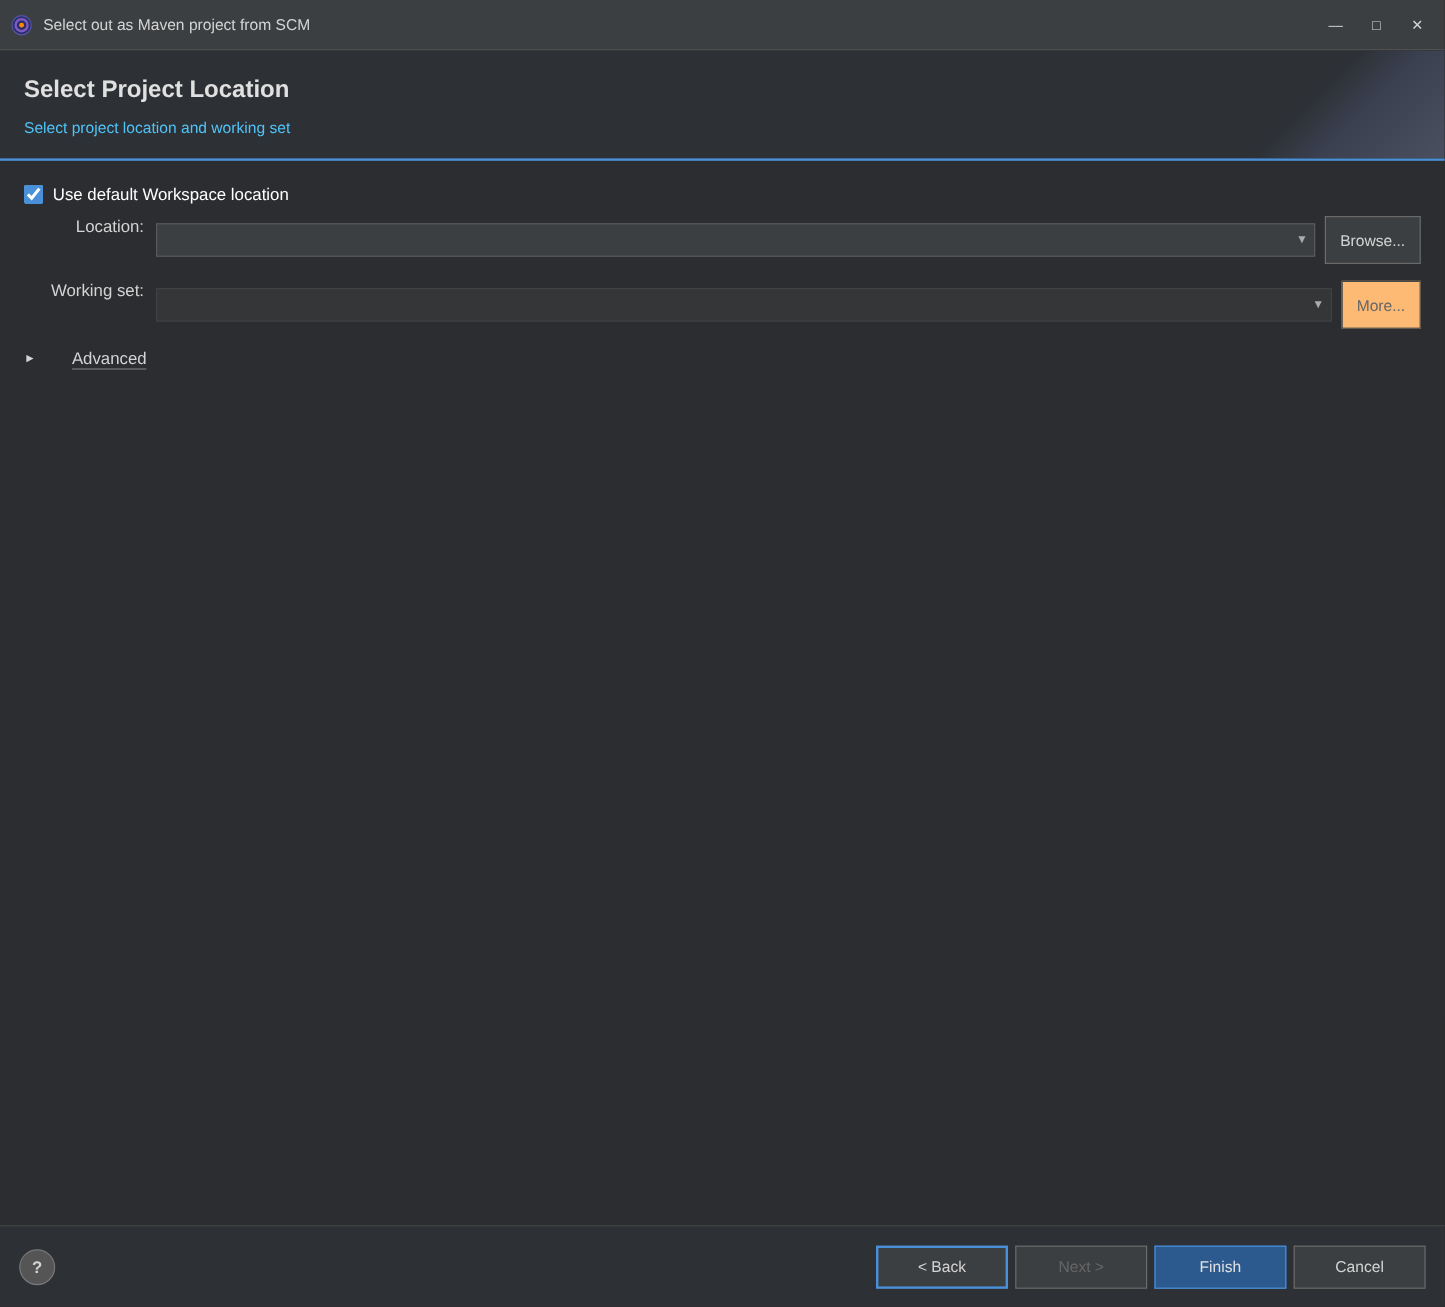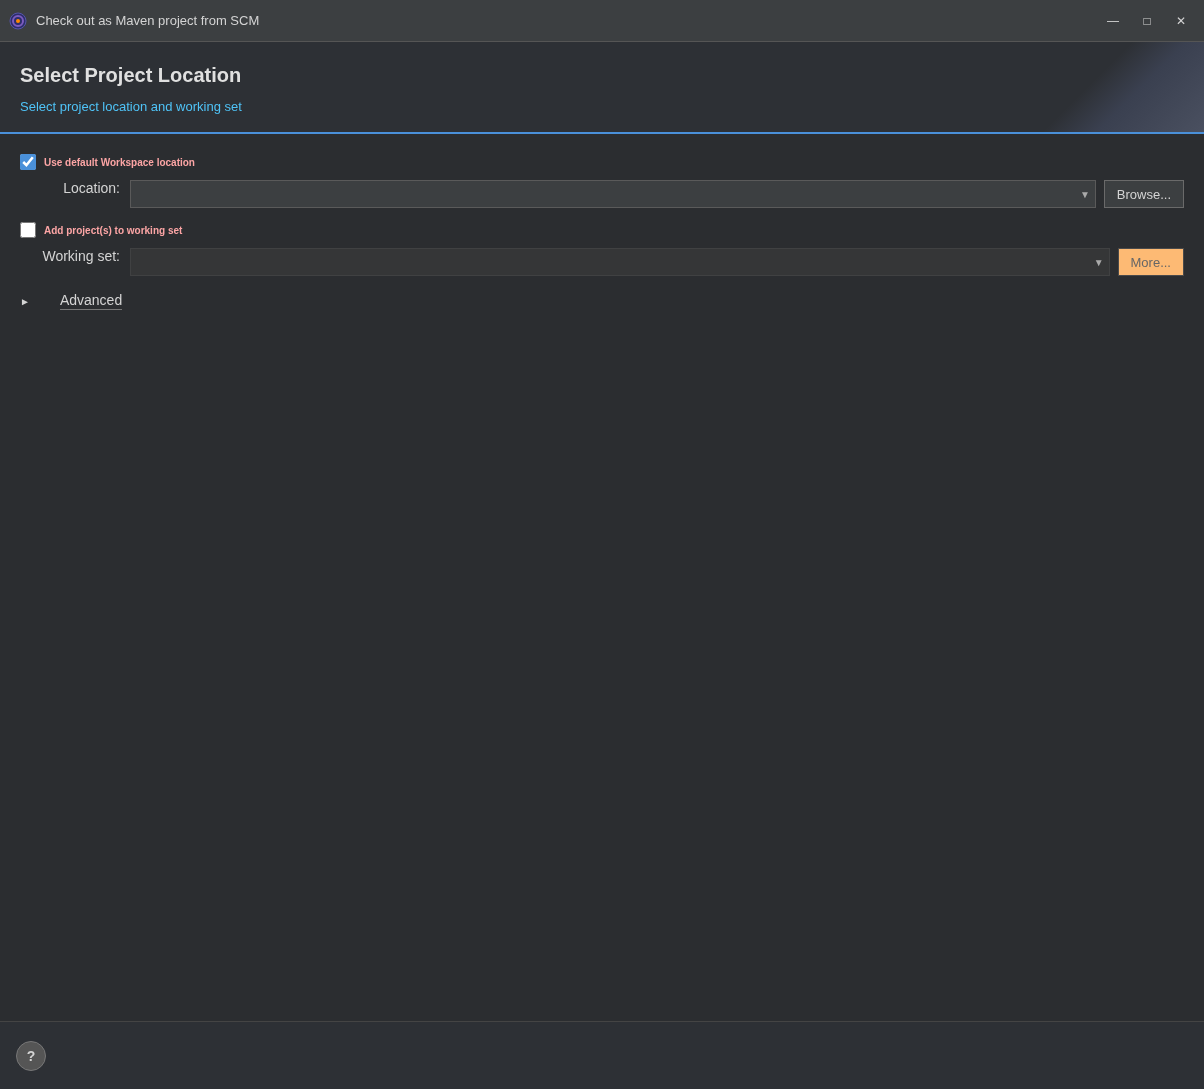--- a/index.html
+++ b/index.html
@@ -125,24 +125,23 @@
 
     .checkbox-input {
       width: 16px;
       height: 16px;
       cursor: pointer;
       accent-color: #4a90d9;
       flex-shrink: 0;
     }
 
     .checkbox-label {
-      color: #fca5a5;
-      font-size: 10px;
-      cursor: pointer;
-      font-weight: bold;
+      color: #ffffff;
+      font-size: 14px;
+      cursor: pointer;
     }
 
     .field-label {
       color: #d4d4d4;
       font-size: 14px;
       min-width: 100px;
       text-align: right;
       margin-right: 10px;
       flex-shrink: 0;
     }
@@ -196,21 +195,21 @@
       position: absolute;
       right: 6px;
       top: 50%;
       transform: translateY(-50%);
       color: #aaa;
       pointer-events: none;
       font-size: 10px;
     }
 
     .action-btn {
-      height: 28px;
+      height: 40px;
       padding: 0 12px;
       background: #3c3f41;
       border: 1px solid #6a6a6a;
       color: #d4d4d4;
       cursor: pointer;
       font-size: 13px;
       white-space: nowrap;
     }
 
     .action-btn.disabled {
@@ -311,21 +310,21 @@
 
 <div class="title-bar">
   <div class="title-bar-left">
     <div class="title-bar-icon">
       <svg width="18" height="18" viewBox="0 0 18 18">
         <circle cx="9" cy="9" r="8" fill="#2d2d6b" stroke="#5555aa" stroke-width="1"></circle>
         <circle cx="9" cy="9" r="5" fill="none" stroke="#7c5cbf" stroke-width="2"></circle>
         <circle cx="9" cy="9" r="2" fill="#ff8800"></circle>
       </svg>
     </div>
-    <span class="title-bar-title">Check out as Maven project from SCM</span>
+    <span class="title-bar-title">Select out as Maven project from SCM</span>
   </div>
   <div class="title-bar-controls">
     <button class="title-btn">—</button>
     <button class="title-btn">□</button>
     <button class="title-btn close">✕</button>
   </div>
 </div>
 
 <div class="dialog-header">
   <div class="dialog-header-title">Select Project Location</div>
@@ -343,24 +342,20 @@
     <label class="field-label">Location:</label>
     <div class="field-input-wrapper">
       <div class="select-wrapper">
         <input type="text" class="text-input" style="padding-right: 28px;">
         <span class="dropdown-arrow">▼</span>
       </div>
       <button class="action-btn">Browse...</button>
     </div>
   </div>
 
-  <div class="checkbox-row" style="margin-top: 14px;">
-    <input type="checkbox" class="checkbox-input" id="addToWorkingSet" style="">
-    <label class="checkbox-label" for="addToWorkingSet">Add project(s) to working set</label>
-  </div>
 
   <div class="form-row">
     <label class="field-label">Working set:</label>
     <div class="field-input-wrapper">
       <div class="select-wrapper">
         <select class="dropdown-input disabled" disabled="">
           <option></option>
         </select>
         <span class="dropdown-arrow">▼</span>
       </div>
@@ -372,13 +367,19 @@
     <span class="advanced-toggle">►</span>
     <span class="advanced-label">Advanced</span>
   </div>
 
 </div>
 
 <div class="dialog-footer">
   <div class="footer-left">
     <button class="help-btn">?</button>
   </div>
+  <div class="footer-buttons">
+    <button class="nav-btn focused">&lt; Back</button>
+    <button class="nav-btn disabled" disabled="">Next &gt;</button>
+    <button class="nav-btn primary">Finish</button>
+    <button class="nav-btn">Cancel</button>
+  </div>
 </div>
 
 </body></html>

